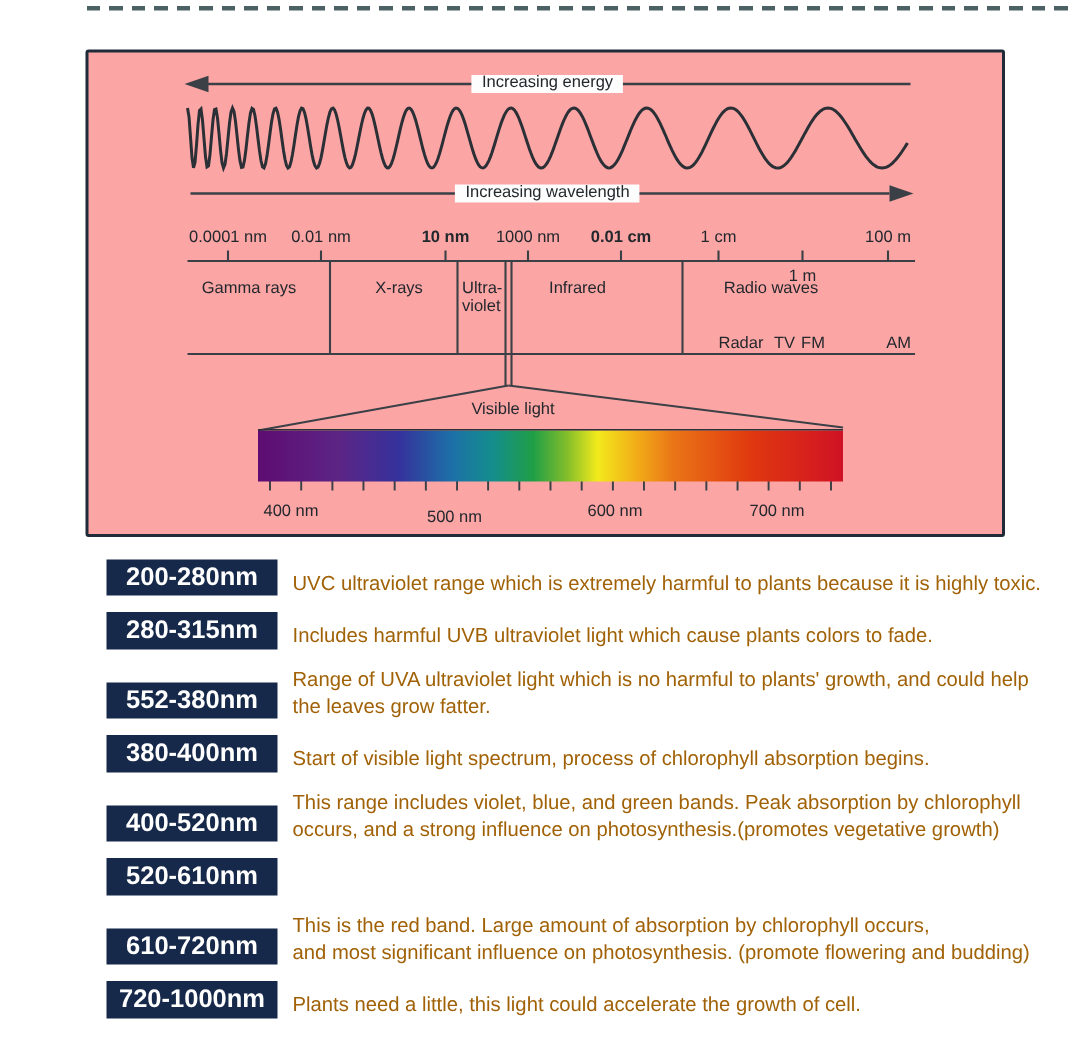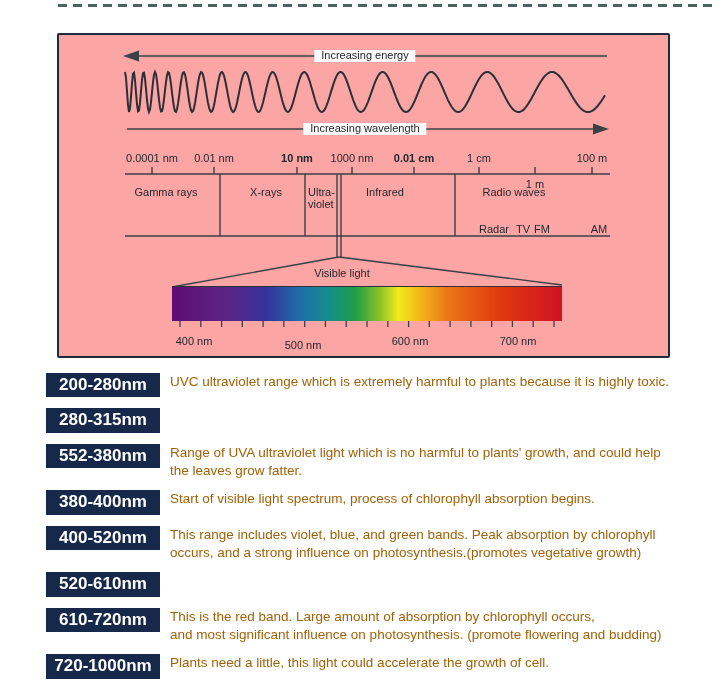--- a/index.html
+++ b/index.html
@@ -10,21 +10,21 @@
   .spectrum-box{position:absolute;left:57px;top:33px;width:613px;height:325px;
         box-sizing:border-box;border:2px solid var(--box-border,#202b3a);border-radius:2px;background:#fca5a5;}
   .spectrum-box svg{position:absolute;left:0;top:0;width:609px;height:321px;}
   .lbl{position:absolute;font-size:11px;line-height:1.05;white-space:nowrap;color:#23282d;}
   .ctr{transform:translateX(-50%);}
   .axis-lbl{background:#fdfdfd;padding:0 7px;font-size:11px;}
   .uv-lbl{white-space:pre-line;text-align:left;}
   .vl-bar{position:absolute;left:113px;top:251px;width:390px;height:34px;
         border-top:1px solid #2c3237;}
   .ranges{position:absolute;left:46px;top:373px;width:672px;display:flex;flex-direction:column;gap:11px;}
-  .range-row{display:flex;align-items:flex-start;gap:10px;}
+  .range-row{display:flex;align-items:flex-end;gap:10px;margin-left:25px;}
   .badge{background:var(--badge-bg,#17294a);color:#ffffff;font-weight:bold;font-size:17px;
         line-height:1.2;padding:2px 8px;min-width:98px;text-align:center;flex:0 0 auto;}
   .desc{font-size:13.5px;line-height:1.32;color:#a16207;white-space:pre-line;margin:0;}
 </style>
 </head>
 <body>
 
 <div class="page">
 
   <div class="top-divider"></div>
@@ -121,20 +121,21 @@
     <div class="lbl ctr" style="left:459px;top:301px;">700 nm</div>
   </div>
 
   <div class="ranges">
     <div class="range-row">
       <span class="badge">200-280nm</span>
       <p class="desc">UVC ultraviolet range which is extremely harmful to plants because it is highly toxic.</p>
     </div>
     <div class="range-row">
       <span class="badge">280-315nm</span>
+      <p class="desc">Includes harmful UVB ultraviolet light which cause plants colors to fade.</p>
     </div>
     <div class="range-row">
       <span class="badge">552-380nm</span>
       <p class="desc">Range of UVA ultraviolet light which is no harmful to plants' growth, and could help
 the leaves grow fatter.</p>
     </div>
     <div class="range-row">
       <span class="badge">380-400nm</span>
       <p class="desc">Start of visible light spectrum, process of chlorophyll absorption begins.</p>
     </div>

